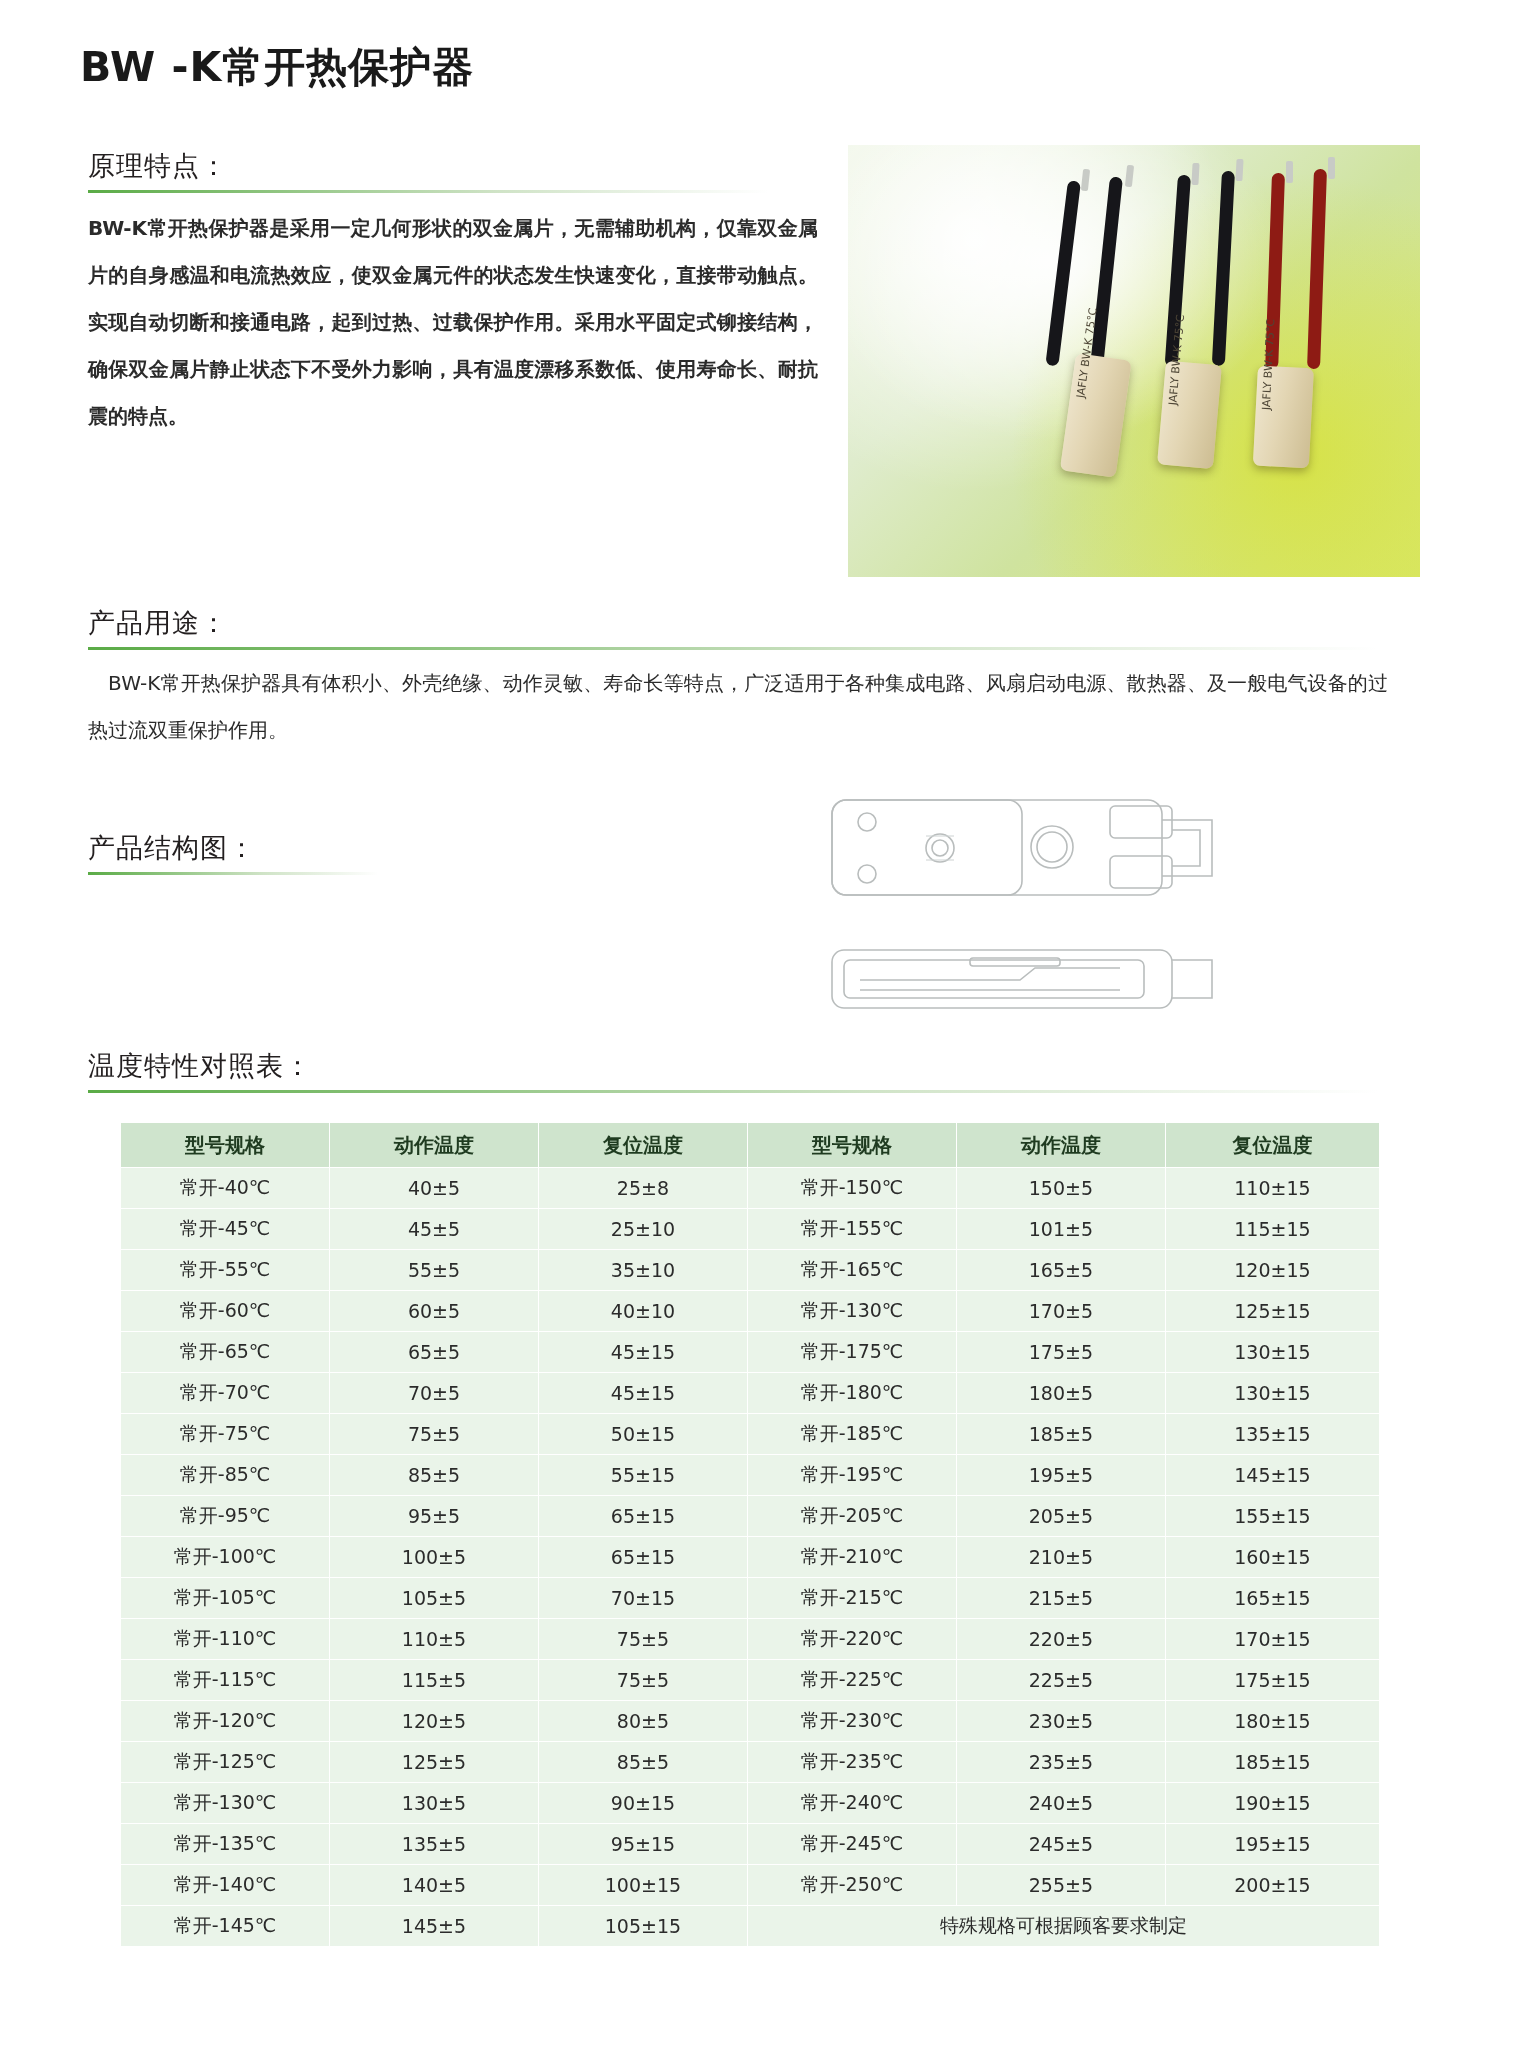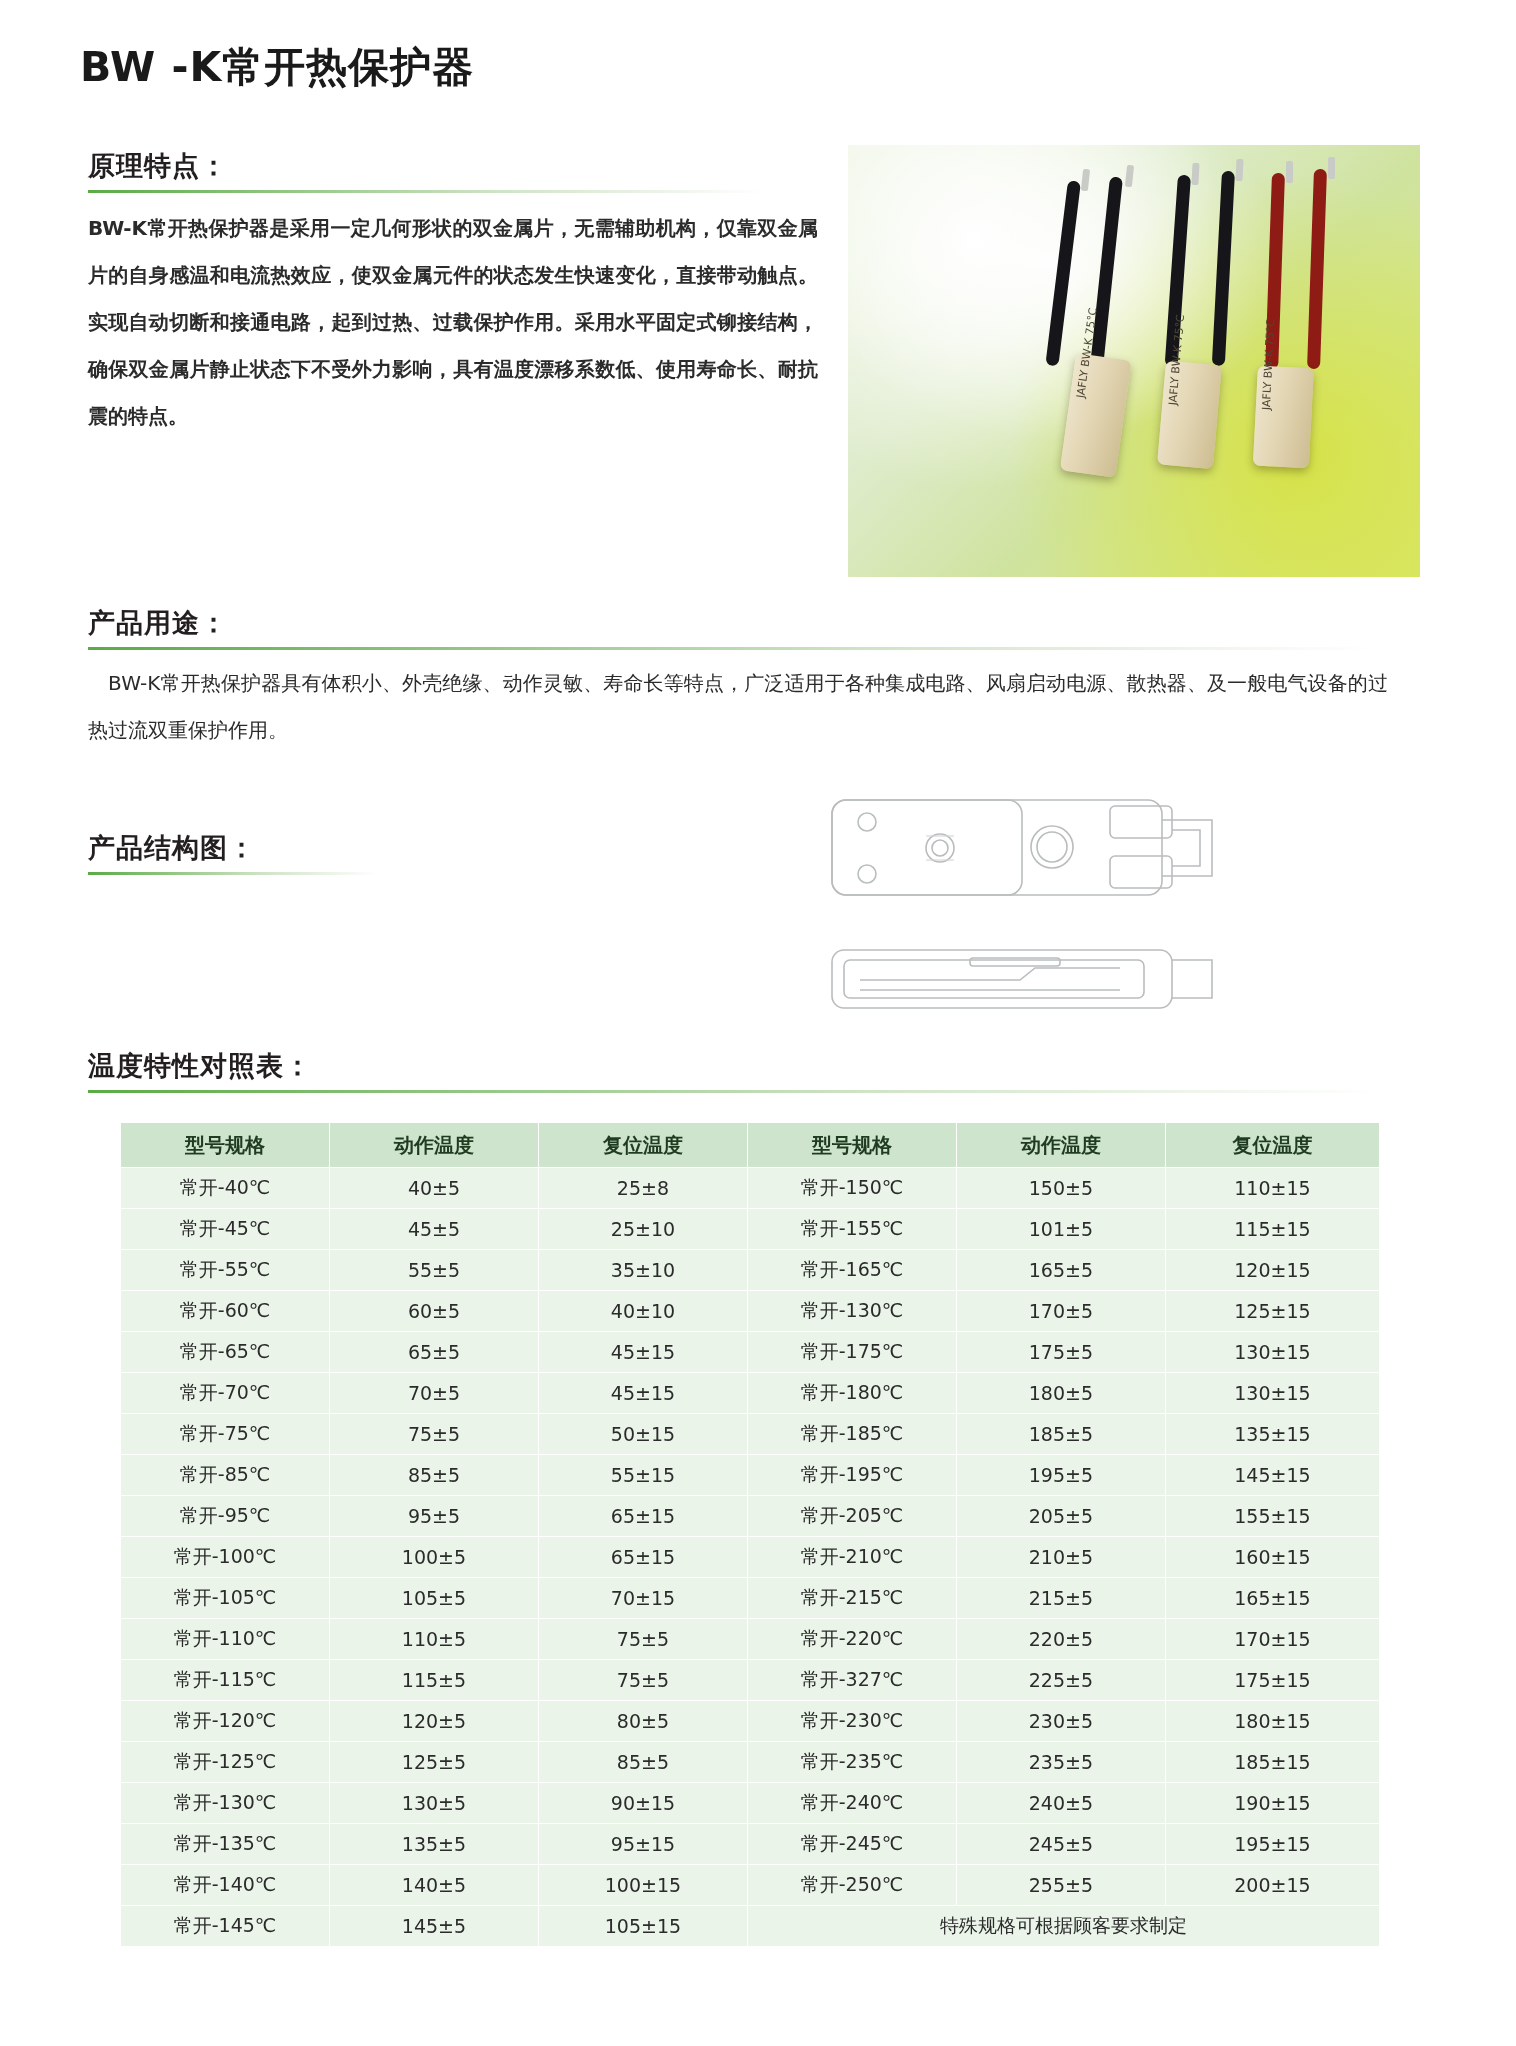--- a/index.html
+++ b/index.html
@@ -29,21 +29,21 @@
     font-size: 41px;
     font-weight: bold;
     letter-spacing: 1px;
     color: #1a1a1a;
     font-family: "DejaVu Sans", "Liberation Sans", sans-serif;
   }
   
   .sec-head {
     position: absolute;
     font-size: 27px;
-    font-weight: bold;
+    font-weight: normal;
     color: #231f20;
     letter-spacing: 1px;
     font-family: "DejaVu Sans", "Liberation Sans", sans-serif;
   }
   .sec-rule {
     position: absolute;
     height: 3px;
     background: linear-gradient(to right, #5aab46, #cfe3c6 60%, #ffffff);
   }
   
@@ -341,21 +341,21 @@
           <td>110±5</td>
           <td>75±5</td>
           <td>常开-220℃</td>
           <td>220±5</td>
           <td>170±15</td>
         </tr>
         <tr>
           <td>常开-115℃</td>
           <td>115±5</td>
           <td>75±5</td>
-          <td>常开-327℃</td>
+          <td>常开-225℃</td>
           <td>225±5</td>
           <td>175±15</td>
         </tr>
         <tr>
           <td>常开-120℃</td>
           <td>120±5</td>
           <td>80±5</td>
           <td>常开-230℃</td>
           <td>230±5</td>
           <td>180±15</td>

